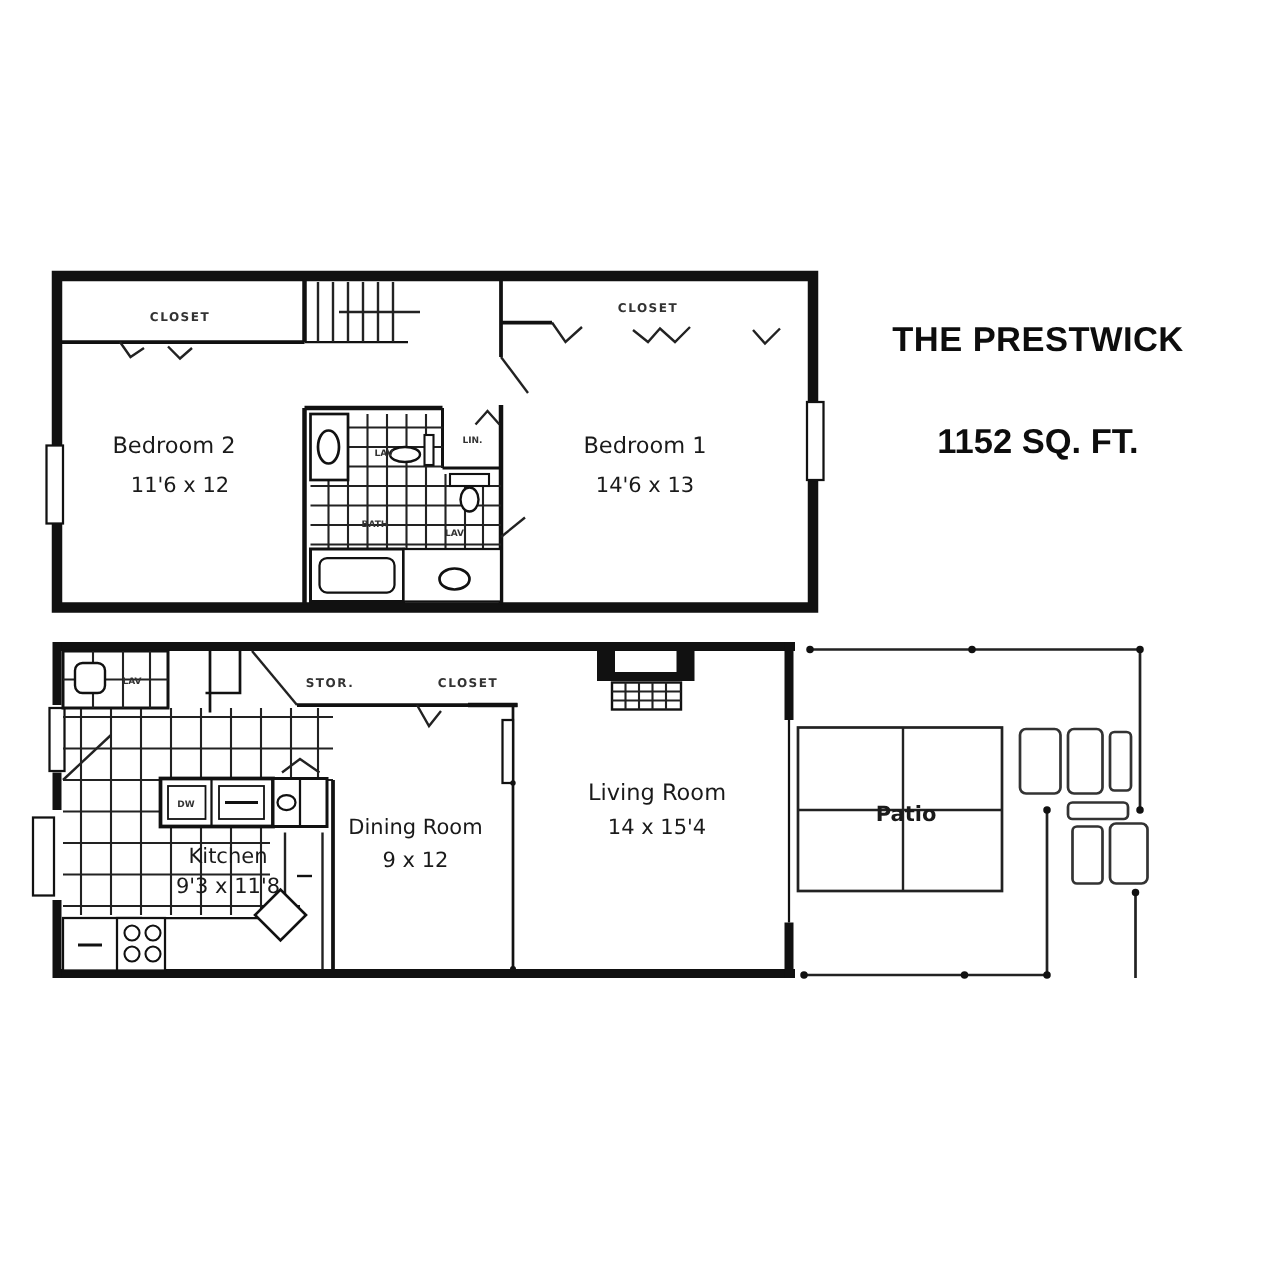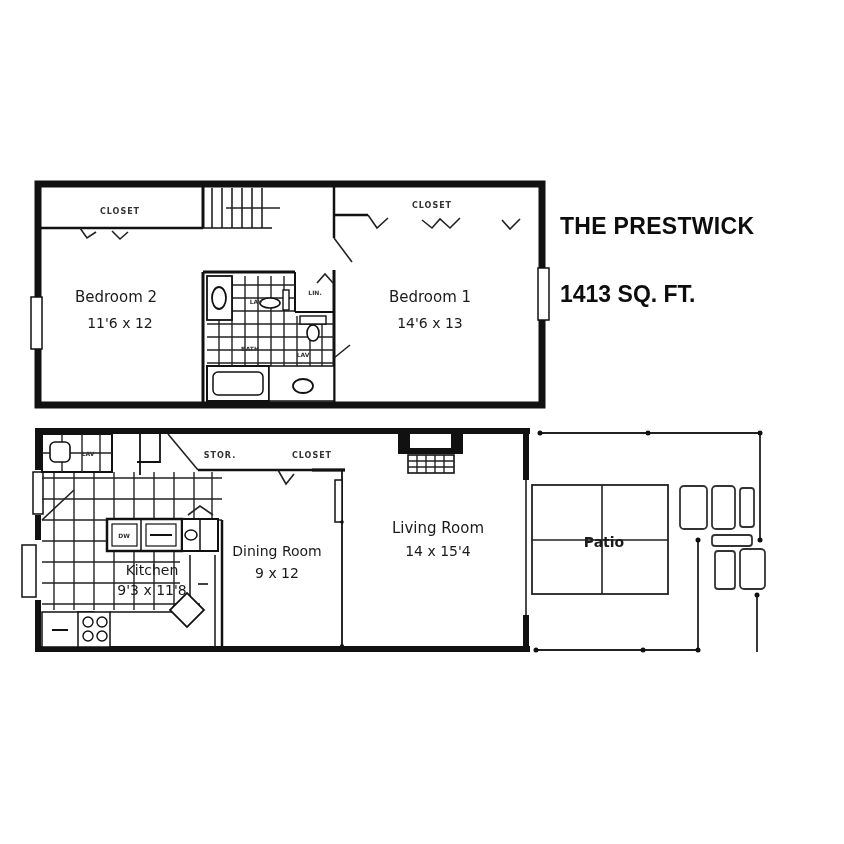--- a/index.html
+++ b/index.html
@@ -4,21 +4,21 @@
   <style>
     html, body { margin: 0; padding: 0; background: #ffffff; }
     body { width: 844px; height: 844px; position: relative; overflow: hidden; font-family: "DejaVu Sans", sans-serif; }
     .plan { position: absolute; left: 0; top: 0; width: 844px; height: 844px; }
     .room-label { font-family: "DejaVu Sans", sans-serif; font-size: 15px; fill: #1a1a1a; text-anchor: middle; }
     .room-dim { font-family: "DejaVu Sans", sans-serif; font-size: 14px; fill: #1a1a1a; text-anchor: middle; }
     .small-label { font-family: "DejaVu Sans", sans-serif; font-size: 8px; font-weight: bold; fill: #333; letter-spacing: 1px; text-anchor: middle; }
     .tiny-label { font-family: "DejaVu Sans", sans-serif; font-size: 6px; font-weight: bold; fill: #333; text-anchor: middle; }
     .thin { fill: none; stroke: #222; stroke-width: 1.6; }
     .tile { stroke: #222; stroke-width: 1.4; fill: none; }
-    .title-block { position: absolute; left: 560px; top: 208px; width: 264px; }
+    .title-block { position: absolute; left: 560px; top: 208px; width: 264px; text-align: center; }
     .title-line { font-family: "Liberation Sans", sans-serif; font-weight: bold; font-size: 23px; color: #0d0d0d; line-height: 37px; letter-spacing: 0.3px; display: block; }
     .sqft { font-family: "Liberation Sans", sans-serif; font-weight: bold; font-size: 23px; color: #0d0d0d; display: block; margin-top: 36px; }
   </style>
 </head>
 <body>
 
 <svg class="plan" viewBox="0 0 844 844" xmlns="http://www.w3.org/2000/svg">
 
   <g>
 
@@ -239,14 +239,14 @@
     <rect x="712" y="486" width="23" height="43" rx="4" fill="#fff" stroke="#333" stroke-width="1.8"></rect>
     <rect x="740" y="488" width="14" height="39" rx="3" fill="#fff" stroke="#333" stroke-width="1.8"></rect>
     <rect x="712" y="535" width="40" height="11" rx="3" fill="#fff" stroke="#333" stroke-width="1.8"></rect>
     <rect x="715" y="551" width="20" height="38" rx="3" fill="#fff" stroke="#333" stroke-width="1.8"></rect>
     <rect x="740" y="549" width="25" height="40" rx="4" fill="#fff" stroke="#333" stroke-width="1.8"></rect>
   </g>
 </svg>
 
 <div class="title-block">
   <span class="title-line">THE PRESTWICK</span>
-  <span class="sqft">1413 SQ. FT.</span>
+  <span class="sqft">1152 SQ. FT.</span>
 </div>
 
 </body></html>

